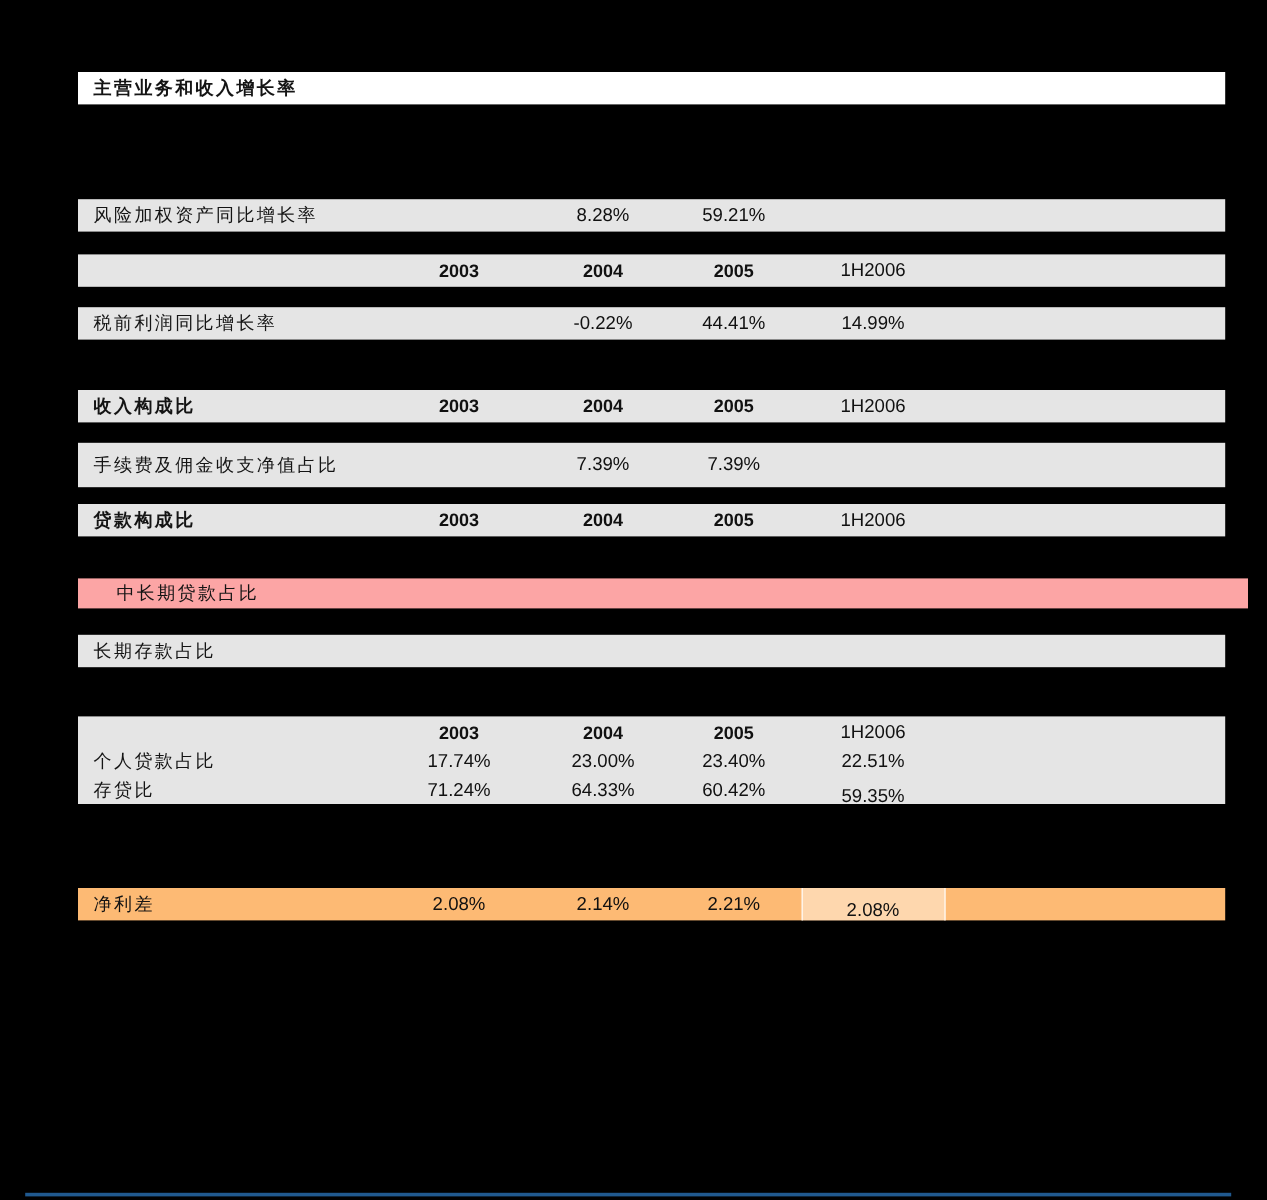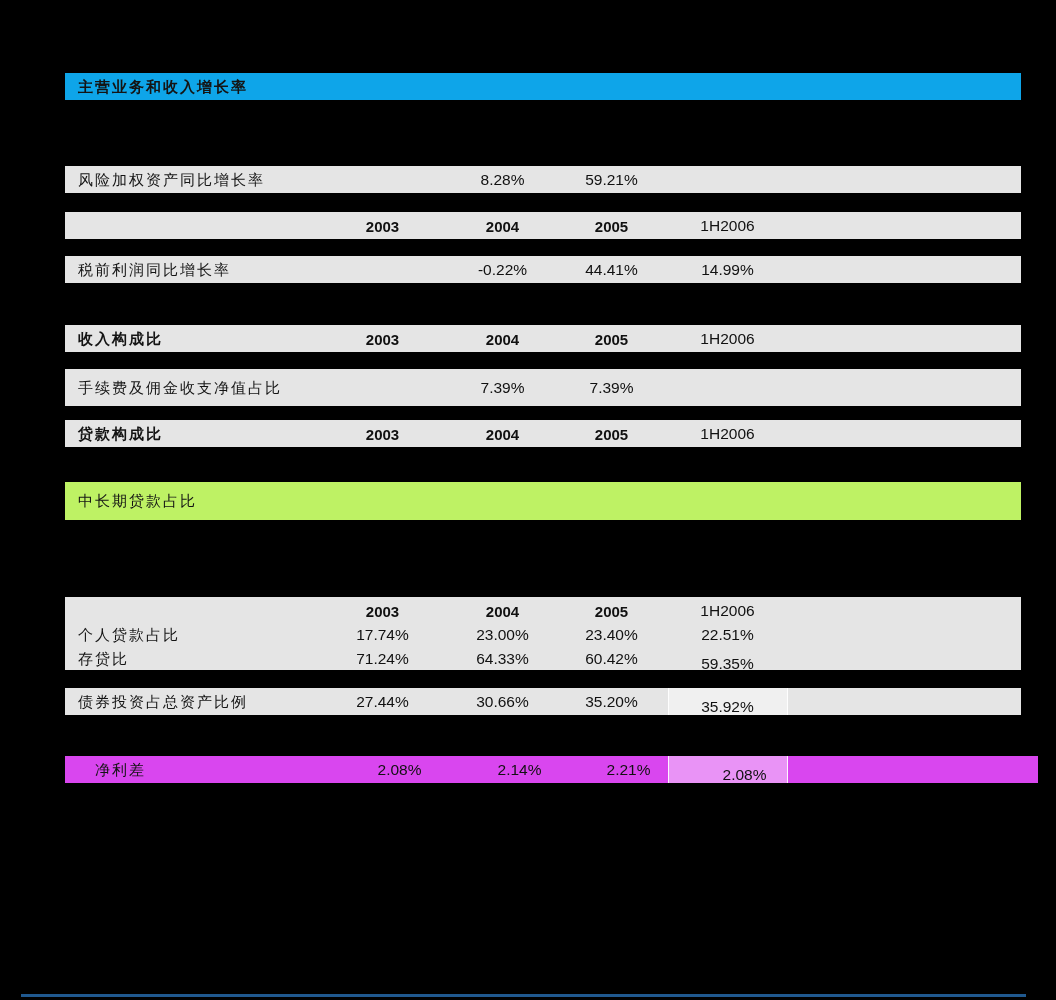--- a/index.html
+++ b/index.html
@@ -47,21 +47,21 @@
     border-left:1px solid rgba(255,255,255,0.9);
     border-right:1px solid rgba(255,255,255,0.9);
   }
   .bar.block{padding-top:2px;box-sizing:border-box;}
   #footer-accent-line{position:absolute;}
 </style>
 </head>
 <body>
 
 <div id="table-host" style="background: rgb(0, 0, 0);">
-    <div class="bar" style="top: 73px; height: 27px; background: #0ea5e9;">
+    <div class="bar" style="top: 60px; height: 27px; background: #ffffff;">
       <div class="row-line">
         <span class="row-label bold">主营业务和收入增长率</span>
         <span class="cell c1"></span>
         <span class="cell c2"></span>
         <span class="cell c3"></span>
         <span class="cell c4"></span>
       </div>
     </div>
     <div class="bar" style="top: 166px; height: 27px; background: rgb(229, 229, 229);">
       <div class="row-line">
@@ -110,23 +110,32 @@
     </div>
     <div class="bar" style="top: 420px; height: 27px; background: rgb(229, 229, 229);">
       <div class="row-line">
         <span class="row-label bold">贷款构成比</span>
         <span class="cell c1 bold">2003</span>
         <span class="cell c2 bold">2004</span>
         <span class="cell c3 bold">2005</span>
         <span class="cell c4">1H2006</span>
       </div>
     </div>
-    <div class="bar" style="top: 482px; height: 38px; background: #bef264;">
+    <div class="bar" style="top: 482px; height: 25px; background: #fca5a5; padding-left: 19px;">
       <div class="row-line">
         <span class="row-label">中长期贷款占比</span>
+        <span class="cell c1"></span>
+        <span class="cell c2"></span>
+        <span class="cell c3"></span>
+        <span class="cell c4"></span>
+      </div>
+    </div>
+    <div class="bar" style="top: 529px; height: 27px; background: rgb(229, 229, 229);">
+      <div class="row-line">
+        <span class="row-label">长期存款占比</span>
         <span class="cell c1"></span>
         <span class="cell c2"></span>
         <span class="cell c3"></span>
         <span class="cell c4"></span>
       </div>
     </div>
     <div class="bar block" style="top: 597px; height: 73px; background: rgb(229, 229, 229);">
       <div class="row-line">
         <span class="row-label"></span>
         <span class="cell c1 bold">2003</span>
@@ -142,31 +151,21 @@
         <span class="cell c4">22.51%</span>
       </div>
       <div class="row-line">
         <span class="row-label">存贷比</span>
         <span class="cell c1">71.24%</span>
         <span class="cell c2">64.33%</span>
         <span class="cell c3">60.42%</span>
         <span class="cell c4 drop">59.35%</span>
       </div>
     </div>
-    <div class="bar" style="top: 688px; height: 27px; background: rgb(229, 229, 229);">
-      <span class="band"></span>
-      <div class="row-line">
-        <span class="row-label">债券投资占总资产比例</span>
-        <span class="cell c1">27.44%</span>
-        <span class="cell c2">30.66%</span>
-        <span class="cell c3">35.20%</span>
-        <span class="cell c4 drop">35.92%</span>
-      </div>
-    </div>
-    <div class="bar" style="top: 756px; height: 27px; background: #d946ef; padding-left: 17px;">
+    <div class="bar" style="top: 740px; height: 27px; background: #fdba74;">
       <span class="band"></span>
       <div class="row-line">
         <span class="row-label">净利差</span>
         <span class="cell c1">2.08%</span>
         <span class="cell c2">2.14%</span>
         <span class="cell c3">2.21%</span>
         <span class="cell c4 drop">2.08%</span>
       </div>
     </div>
   </div>

